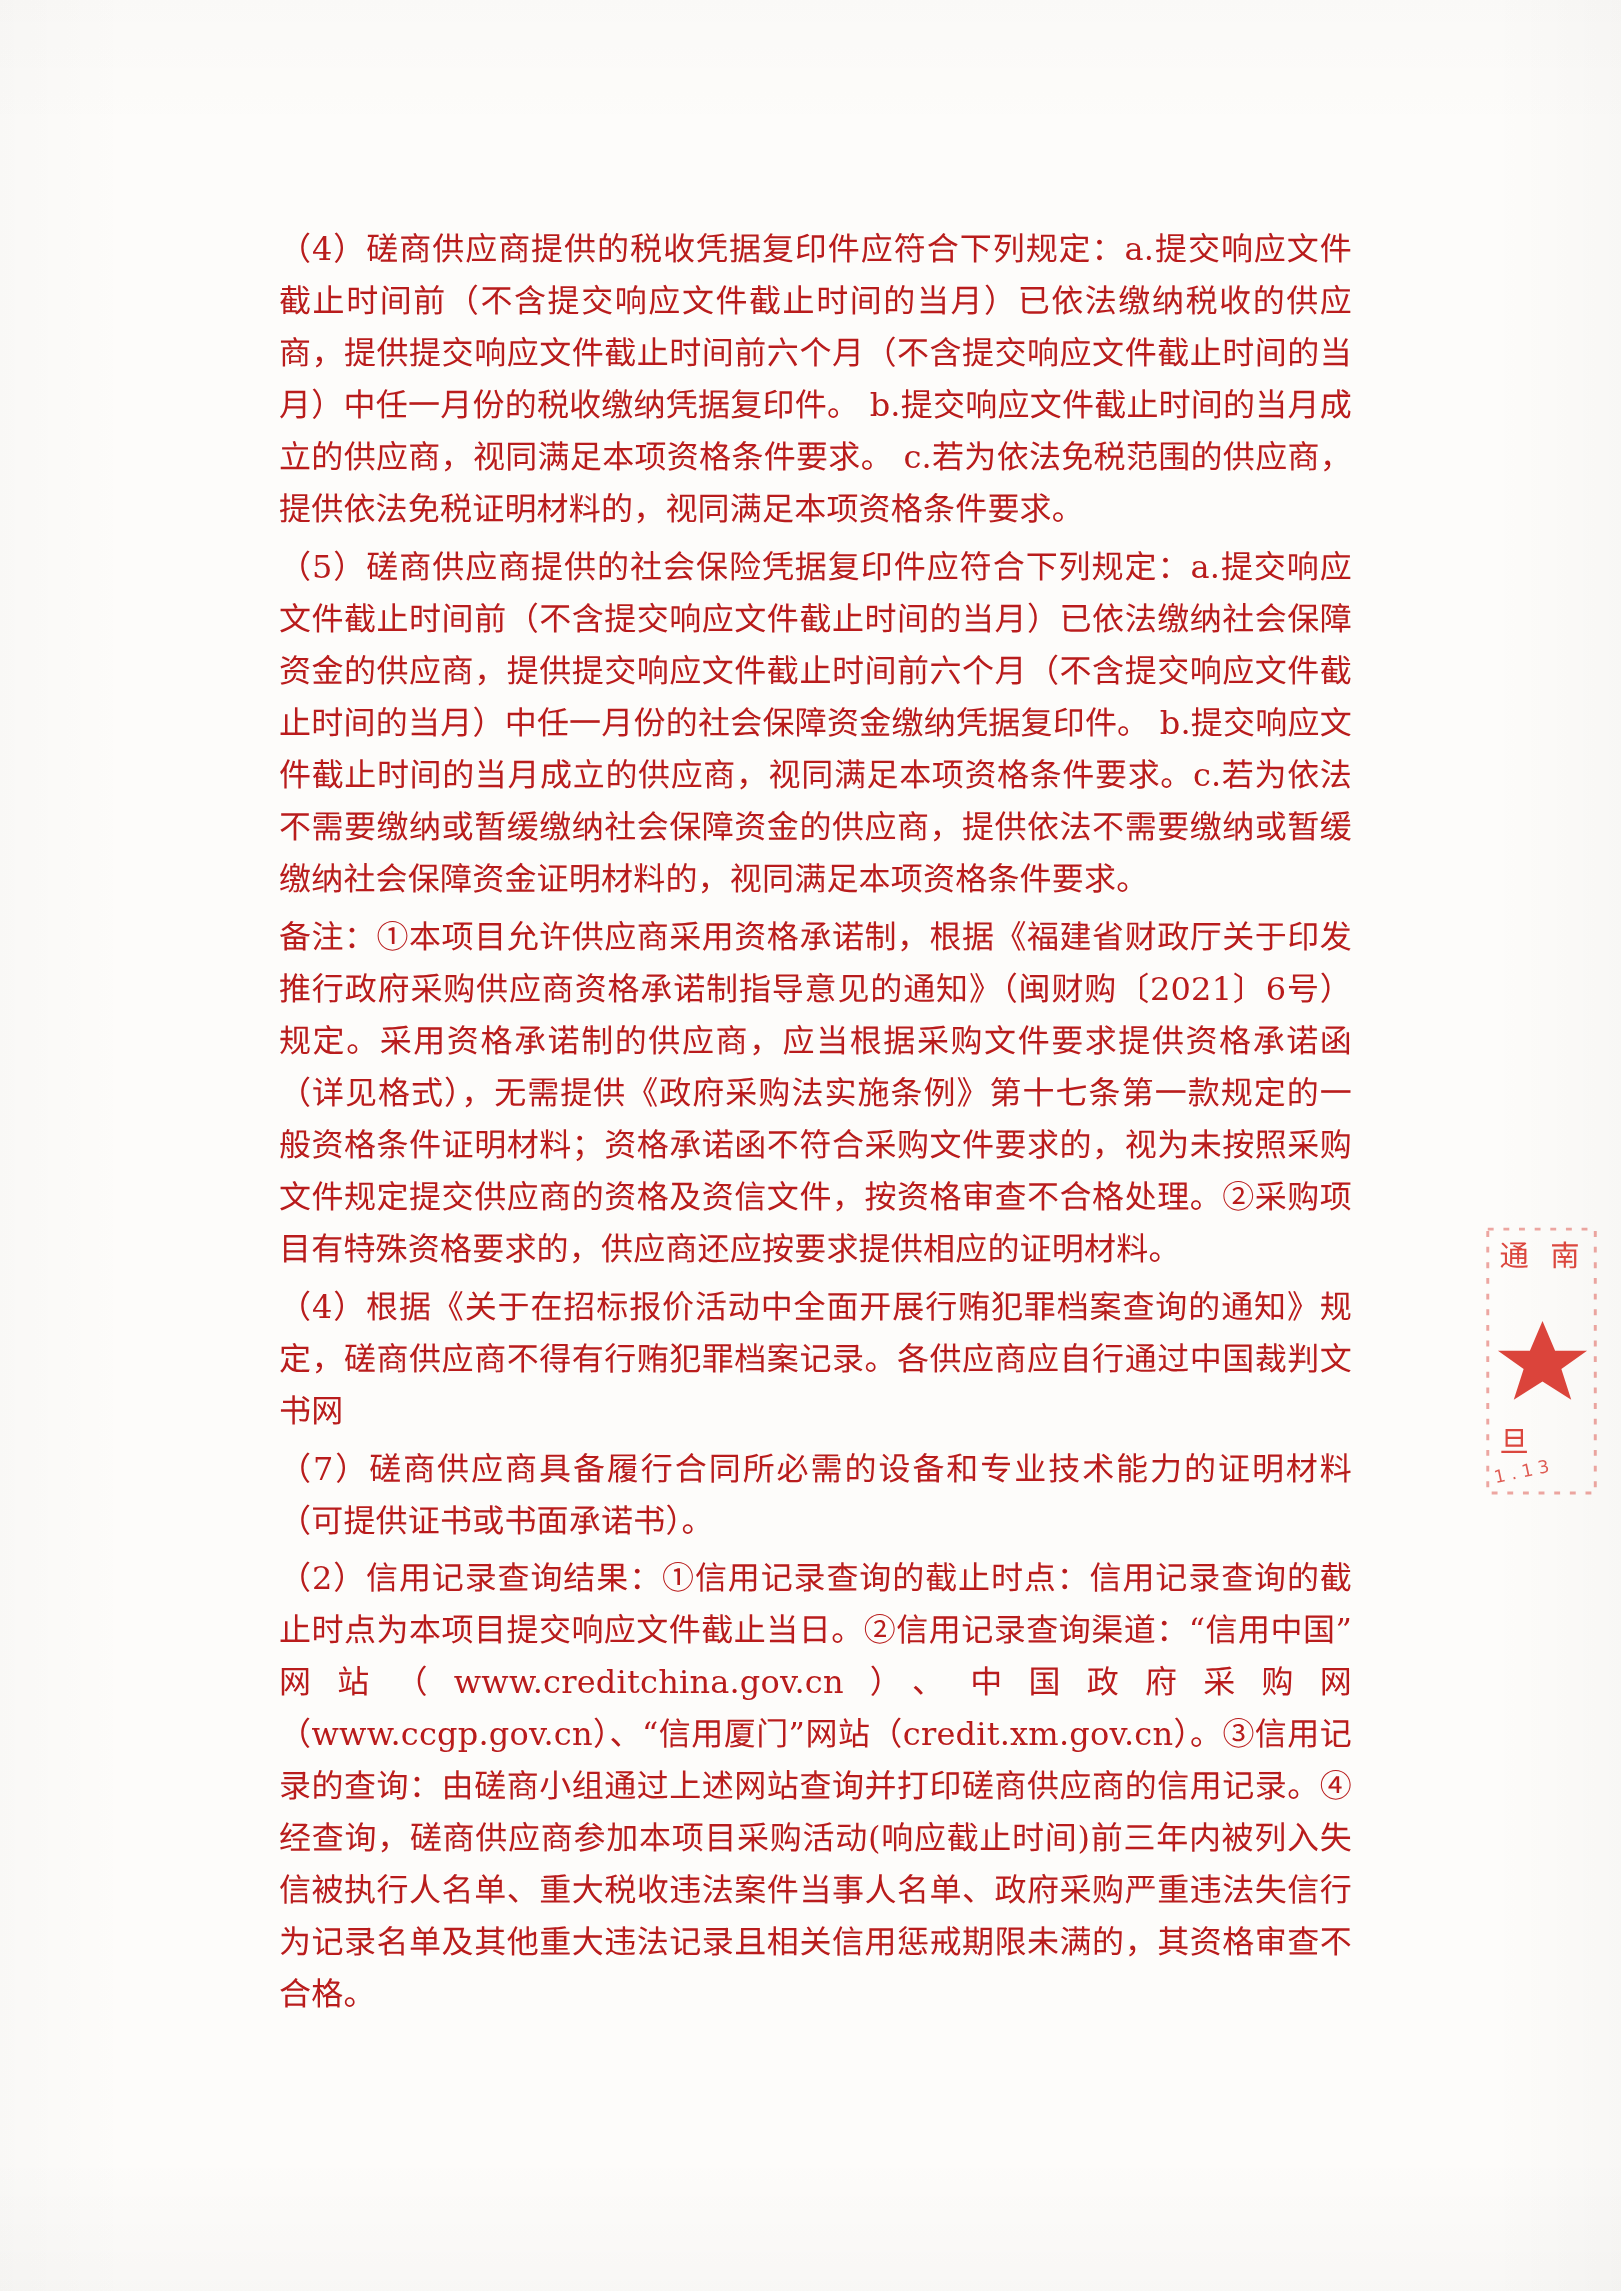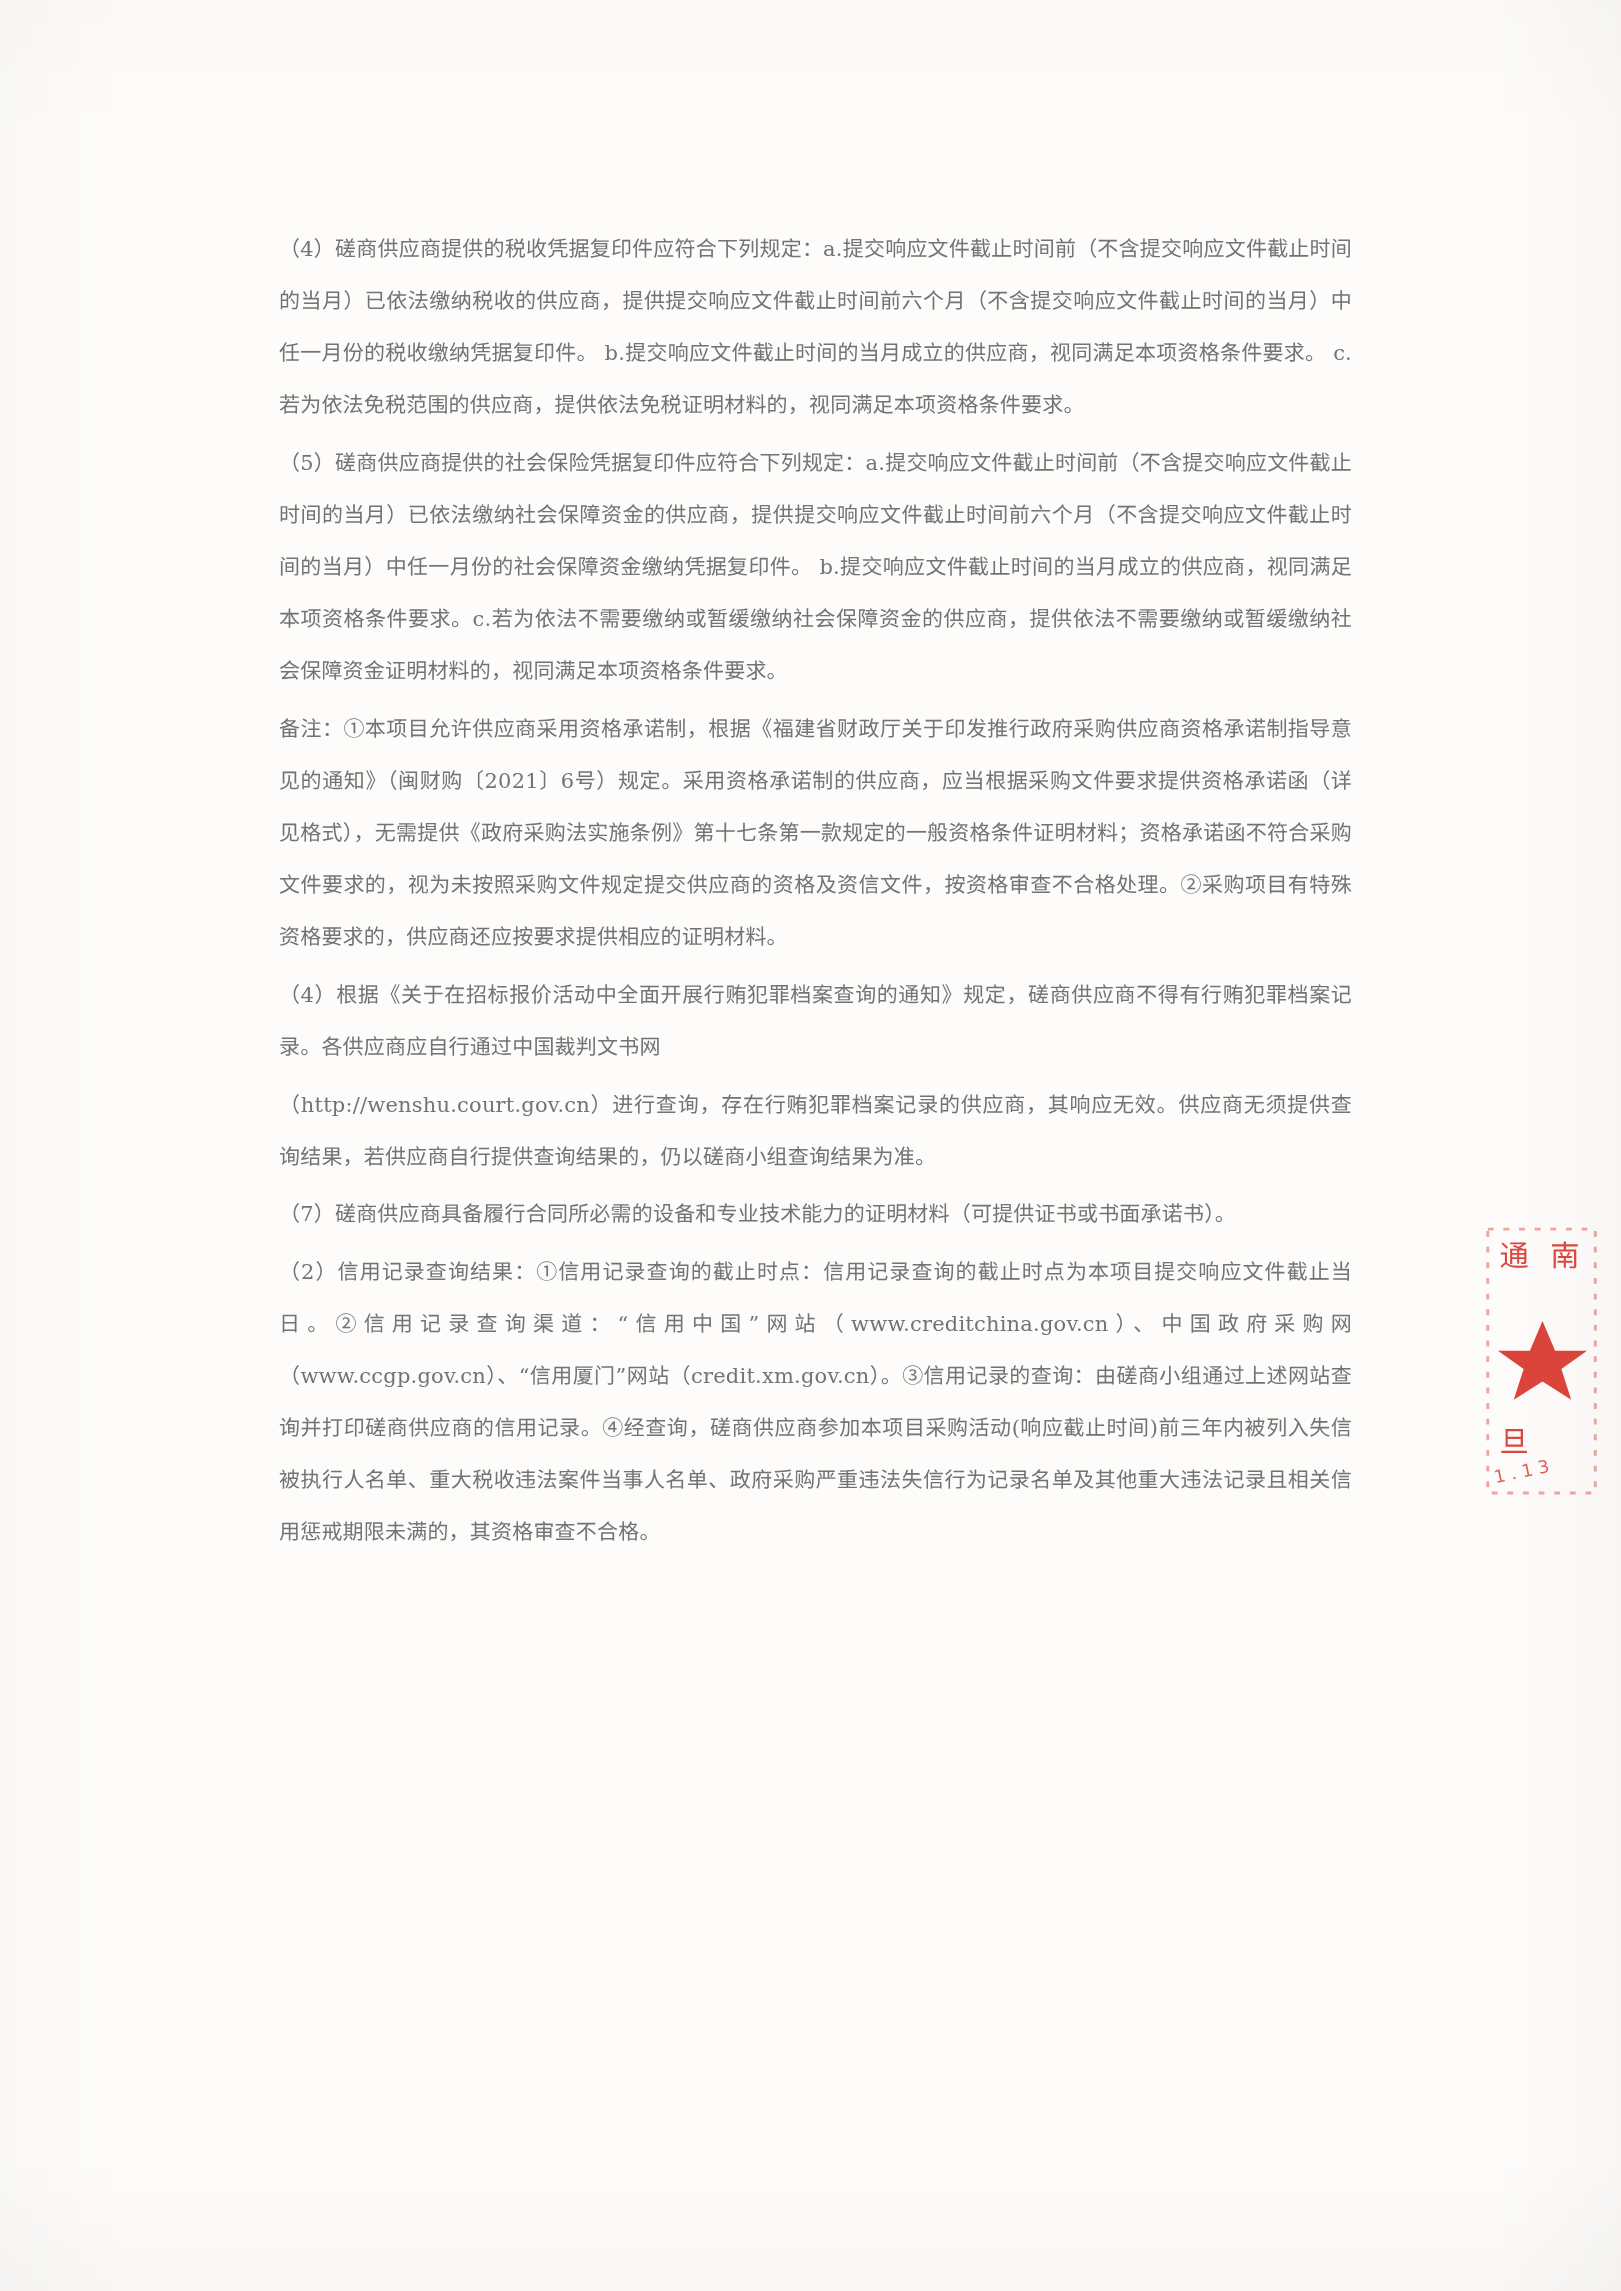--- a/index.html
+++ b/index.html
@@ -32,23 +32,23 @@
   }
   .doc-body {
     position: absolute;
     left: 279px;
     top: 223px;
     width: 1073px;
   }
   p.para {
     margin: 0 0 5.9px 0;
     font-family: "DejaVu Serif", "Liberation Serif", serif;
-    font-size: 21px;
+    font-size: 32px;
     line-height: 52px;
-    color: #737373;
+    color: #b91c1c;
     text-align: justify;
     text-justify: inter-ideograph;
     letter-spacing: 0.2px;
   }
   
   .seal {
     position: absolute;
     left: 1478px;
     top: 1217px;
     width: 129px;
@@ -66,21 +66,20 @@
   <div class="doc-body">
 
     <p class="para">（4）磋商供应商提供的税收凭据复印件应符合下列规定：a.提交响应文件截止时间前（不含提交响应文件截止时间的当月）已依法缴纳税收的供应商，提供提交响应文件截止时间前六个月（不含提交响应文件截止时间的当月）中任一月份的税收缴纳凭据复印件。 b.提交响应文件截止时间的当月成立的供应商，视同满足本项资格条件要求。 c.若为依法免税范围的供应商，提供依法免税证明材料的，视同满足本项资格条件要求。</p>
 
     <p class="para">（5）磋商供应商提供的社会保险凭据复印件应符合下列规定：a.提交响应文件截止时间前（不含提交响应文件截止时间的当月）已依法缴纳社会保障资金的供应商，提供提交响应文件截止时间前六个月（不含提交响应文件截止时间的当月）中任一月份的社会保障资金缴纳凭据复印件。 b.提交响应文件截止时间的当月成立的供应商，视同满足本项资格条件要求。c.若为依法不需要缴纳或暂缓缴纳社会保障资金的供应商，提供依法不需要缴纳或暂缓缴纳社会保障资金证明材料的，视同满足本项资格条件要求。</p>
 
     <p class="para">备注：①本项目允许供应商采用资格承诺制，根据《福建省财政厅关于印发推行政府采购供应商资格承诺制指导意见的通知》（闽财购〔2021〕6号）规定。采用资格承诺制的供应商，应当根据采购文件要求提供资格承诺函（详见格式），无需提供《政府采购法实施条例》第十七条第一款规定的一般资格条件证明材料；资格承诺函不符合采购文件要求的，视为未按照采购文件规定提交供应商的资格及资信文件，按资格审查不合格处理。②采购项目有特殊资格要求的，供应商还应按要求提供相应的证明材料。</p>
 
     <p class="para">（4）根据《关于在招标报价活动中全面开展行贿犯罪档案查询的通知》规定，磋商供应商不得有行贿犯罪档案记录。各供应商应自行通过中国裁判文书网</p>
 
-    <p class="para">（http://wenshu.court.gov.cn）进行查询，存在行贿犯罪档案记录的供应商，其响应无效。供应商无须提供查询结果，若供应商自行提供查询结果的，仍以磋商小组查询结果为准。</p>
 
     <p class="para">（7）磋商供应商具备履行合同所必需的设备和专业技术能力的证明材料（可提供证书或书面承诺书）。</p>
 
     <p class="para">（2）信用记录查询结果：①信用记录查询的截止时点：信用记录查询的截止时点为本项目提交响应文件截止当日。②信用记录查询渠道：“信用中国”网站（www.creditchina.gov.cn）、中国政府采购网（www.ccgp.gov.cn）、“信用厦门”网站（credit.xm.gov.cn）。③信用记录的查询：由磋商小组通过上述网站查询并打印磋商供应商的信用记录。④经查询，磋商供应商参加本项目采购活动(响应截止时间)前三年内被列入失信被执行人名单、重大税收违法案件当事人名单、政府采购严重违法失信行为记录名单及其他重大违法记录且相关信用惩戒期限未满的，其资格审查不合格。</p>
 
     <div class="footer-space"></div>
   </div>
 
   <div class="seal">
     <svg width="129" height="294" viewBox="0 0 132 300" xmlns="http://www.w3.org/2000/svg">

